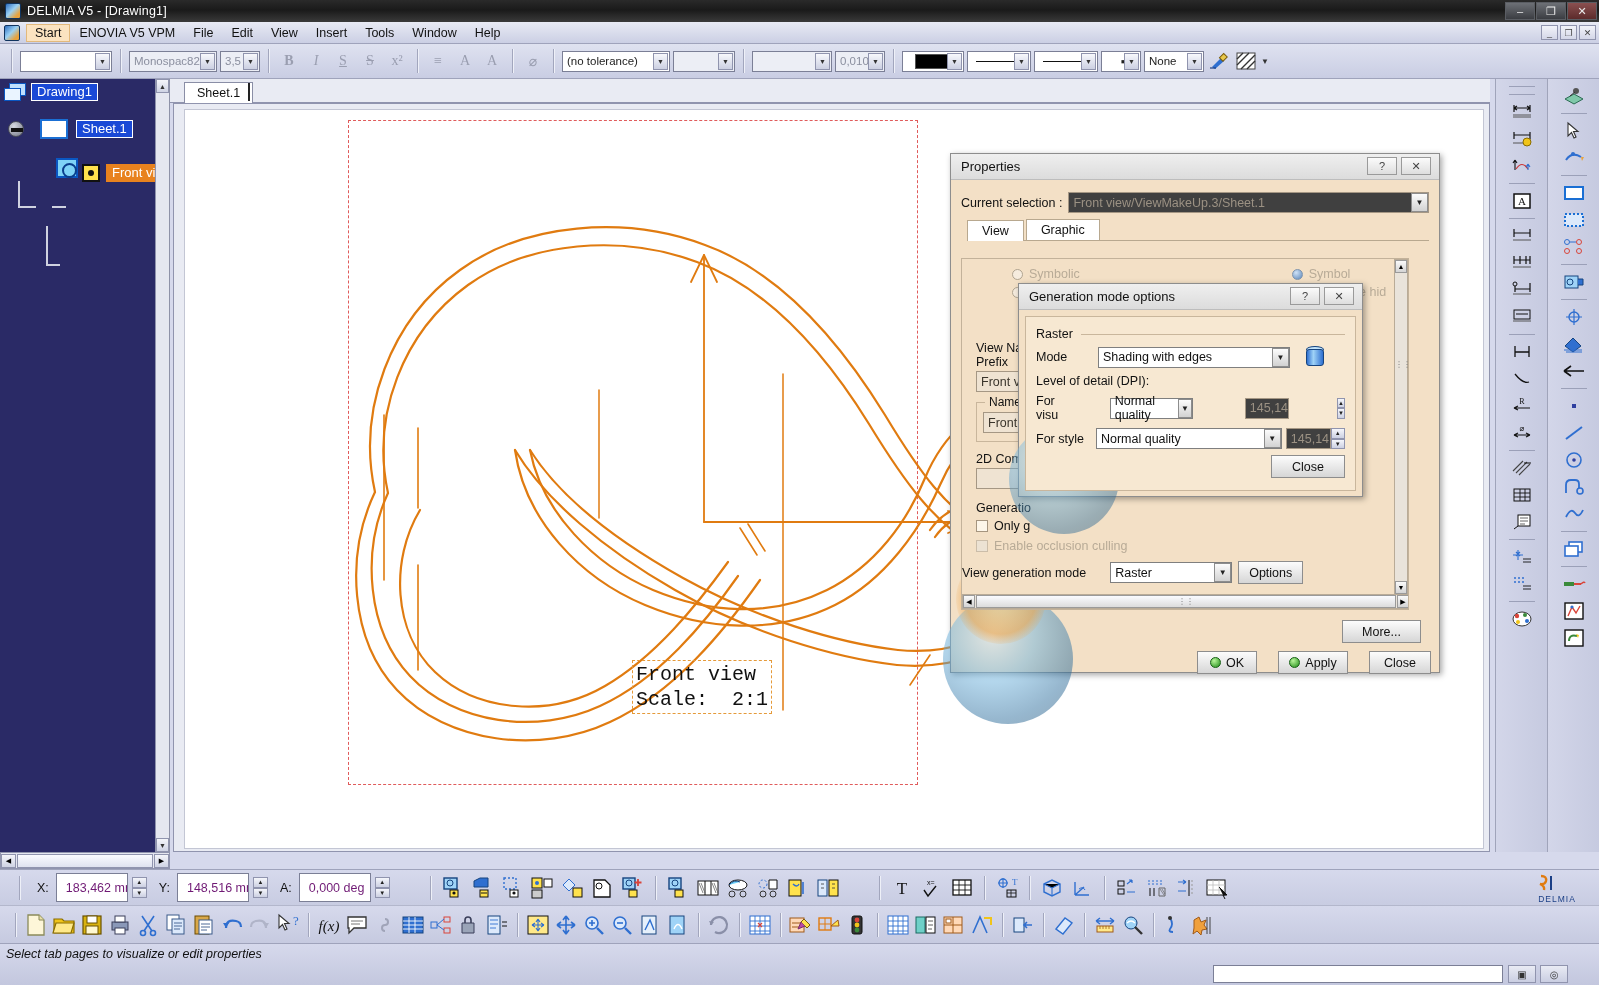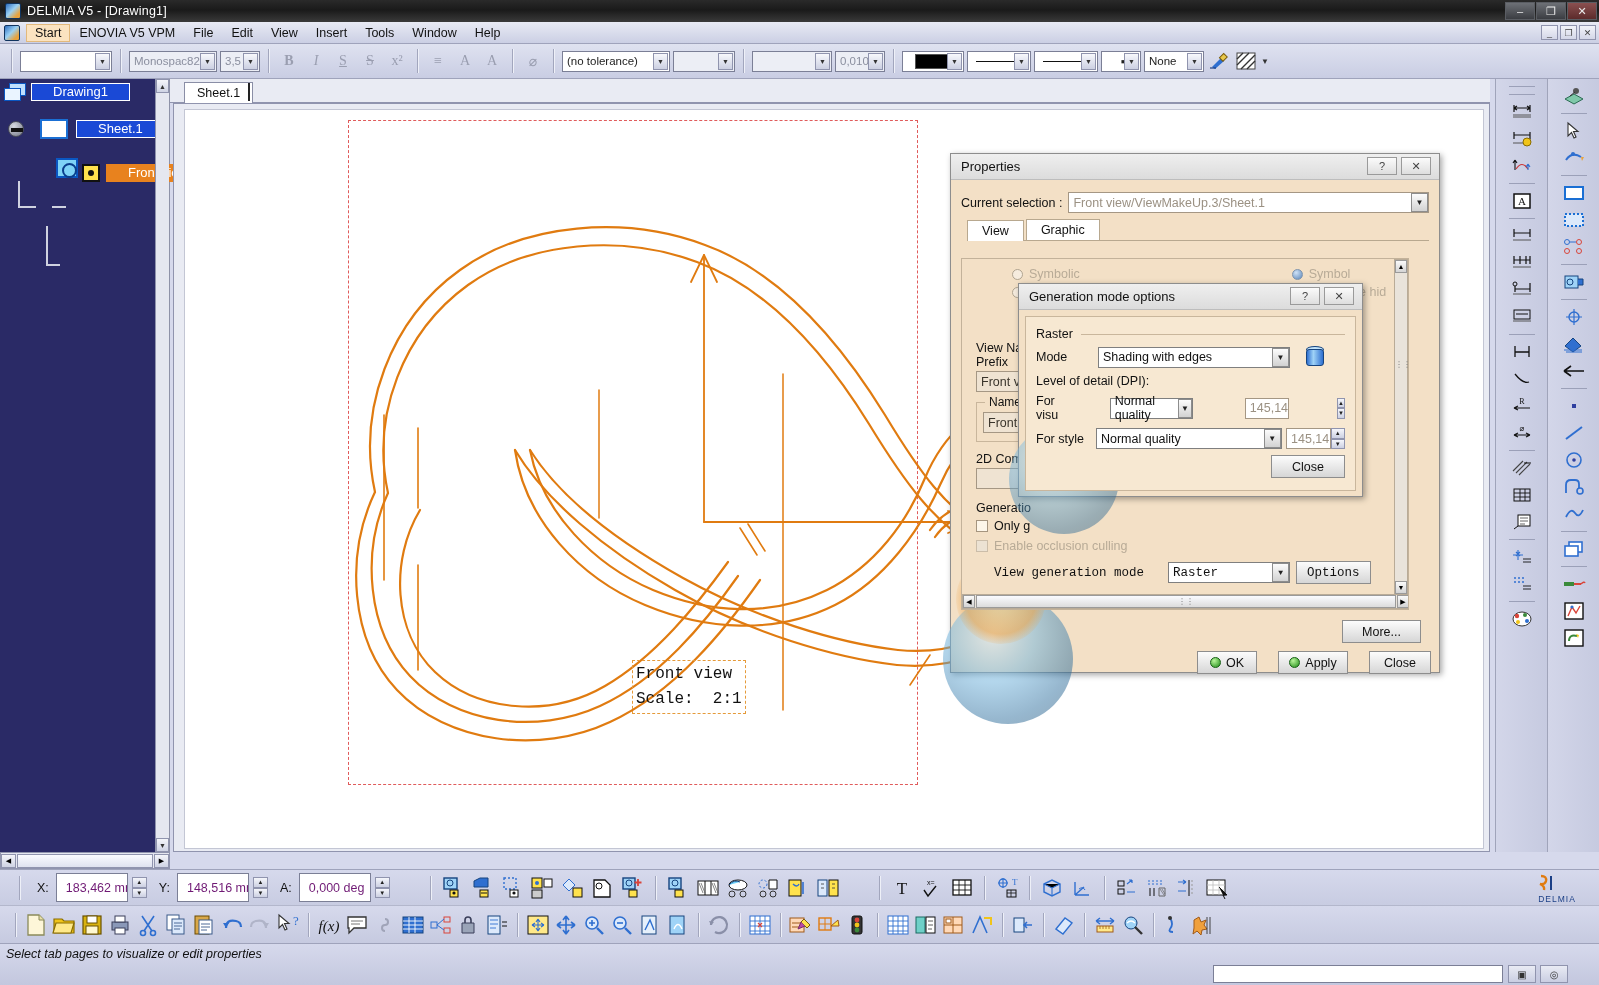--- a/index.html
+++ b/index.html
@@ -93,21 +93,21 @@
     position:absolute;right:0;top:0;width:14px;height:773px;
     background:#e5e7f0;border-left:1px solid #9094ae;
   }
   .sb-arrow{
     width:13px;height:14px;background:linear-gradient(180deg,#f4f5fa,#cfd3e4);
     border:1px solid #9094ae;display:flex;align-items:center;justify-content:center;
     font-size:7px;color:#333;
   }
   .tnode{position:absolute;display:flex;align-items:center;}
   .tlabel{
-    font-size:13px;color:#fff;padding:0 21px;border:1px solid #fff;line-height:16px;
+    font-size:13px;color:#fff;padding:0 5px;border:1px solid #fff;line-height:16px;
     font-family:"Liberation Sans",sans-serif;white-space:nowrap;
   }
   .tlabel.sel{background:#1a49d6;}
   .tlabel.orange{background:#e8821e;border-color:#e8821e;}
   .ico-draw{
     width:22px;height:18px;position:relative;
   }
   .ico-draw:before{content:"";position:absolute;left:5px;top:0;width:15px;height:11px;background:#bfe0ff;border:1.5px solid #0a57c2;}
   .ico-draw:after{content:"";position:absolute;left:0;top:5px;width:15px;height:11px;background:#eaf4ff;border:1.5px solid #0a57c2;}
   .ico-sheet{width:28px;height:20px;background:#fff;border:2px solid #1a6fd4;}
@@ -142,21 +142,21 @@
     position:absolute;left:10px;top:5px;width:1300px;height:740px;background:#fff;
     border:1px solid #c3c6d4;overflow:hidden;
   }
   .sheet-border{
     position:absolute;left:163px;top:10px;width:570px;height:665px;
     border:1.5px dashed #e05b5b;
   }
   .view-label{
     position:absolute;left:447px;top:550px;
     border:1px dashed #e59a3a;padding:1px 3px;
-    font-family:"Liberation Mono",monospace;font-size:16px;line-height:25px;
+    font-family:"Liberation Mono",monospace;font-size:20px;line-height:25px;
     color:#111;white-space:pre;
   }
   .drawing-svg{position:absolute;left:0;top:0;}
 
   
   .hscroll{
     position:absolute;left:0;top:852px;width:170px;height:17px;
     background:#e5e7f0;border:1px solid #9094ae;display:flex;align-items:center;
   }
   .hs-btn{width:15px;height:14px;background:linear-gradient(180deg,#f4f5fa,#cfd3e4);
@@ -239,21 +239,21 @@
   }
   .dlg-body{padding:10px;}
   .row{display:flex;align-items:center;margin-bottom:6px;}
   .lbl{font-size:12.5px;color:#111;}
   .lbl.dim{color:#b8ab97;}
   .field{
     height:21px;background:#efe3d2;border:1px solid #a59784;
     font-size:12.5px;color:#3a352c;display:flex;align-items:center;padding-left:4px;
   }
   .field.white{background:#fff;border:1px solid #7f7f7f;color:#111;}
-  .field.gray{background:#ffffff;color:#9b9183;justify-content:center;}
+  .field.gray{background:#404040;color:#9b9183;}
   .ddarw{
     width:17px;height:19px;background:linear-gradient(180deg,#fcfcfc,#d2d2d2);
     border:1px solid #8d8d8d;display:flex;align-items:center;justify-content:center;
     font-size:8px;color:#222;margin-left:auto;
   }
   .tabs{display:flex;align-items:flex-end;border-bottom:1px solid #b8a88f;margin-bottom:0;}
   .dtab{
     padding:3px 14px;font-size:12.5px;background:#fff;border:1px solid #b8a88f;
     border-bottom:none;color:#111;margin-right:2px;
   }
@@ -891,21 +891,21 @@
         </div>
         <div class="row" style="margin:4px 0 0 14px;">
           <span class="chk"></span>
           <span class="lbl">Only g</span>
         </div>
         <div class="row" style="margin:6px 0 0 14px;">
           <span class="chk dim"></span>
           <span class="lbl dim">Enable occlusion culling</span>
         </div>
 
-        <div class="row" style="margin:8px 0 0 32px;align-items:center;font-family:Liberation Mono, monospace;">
+        <div class="row" style="margin:8px 0 0 0;align-items:center;">
           <span class="lbl">View generation mode</span>
           <div class="field white" style="width:122px;margin-left:24px;position:relative;">
             <span>Raster</span>
             <span class="ddarw">▼</span>
           </div>
           <div class="btn" style="margin-left:6px;">Options</div>
         </div>
 
         <div class="row" style="margin:10px 0 0 14px;">
           <span class="lbl">Generative view style</span>

